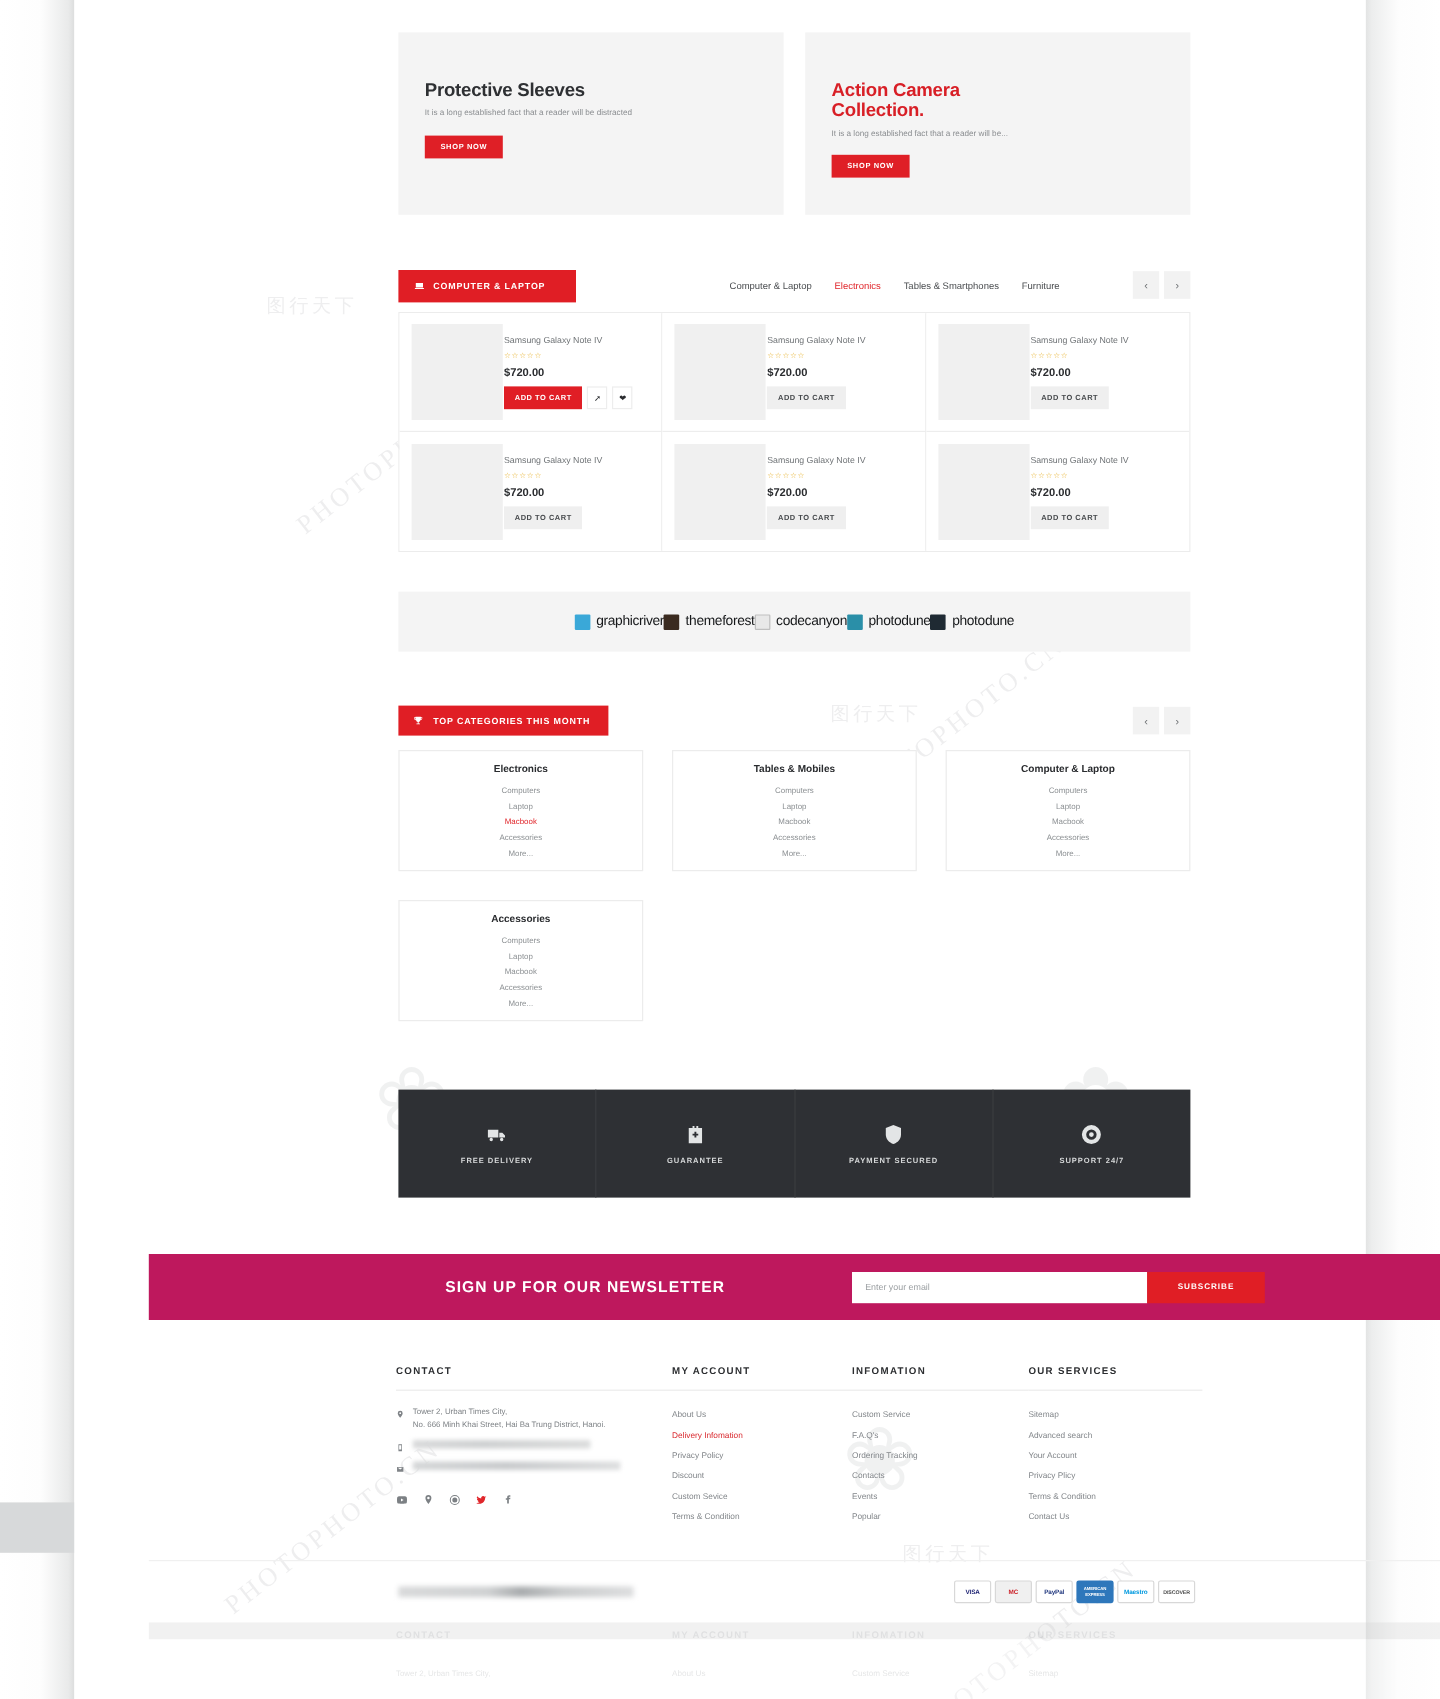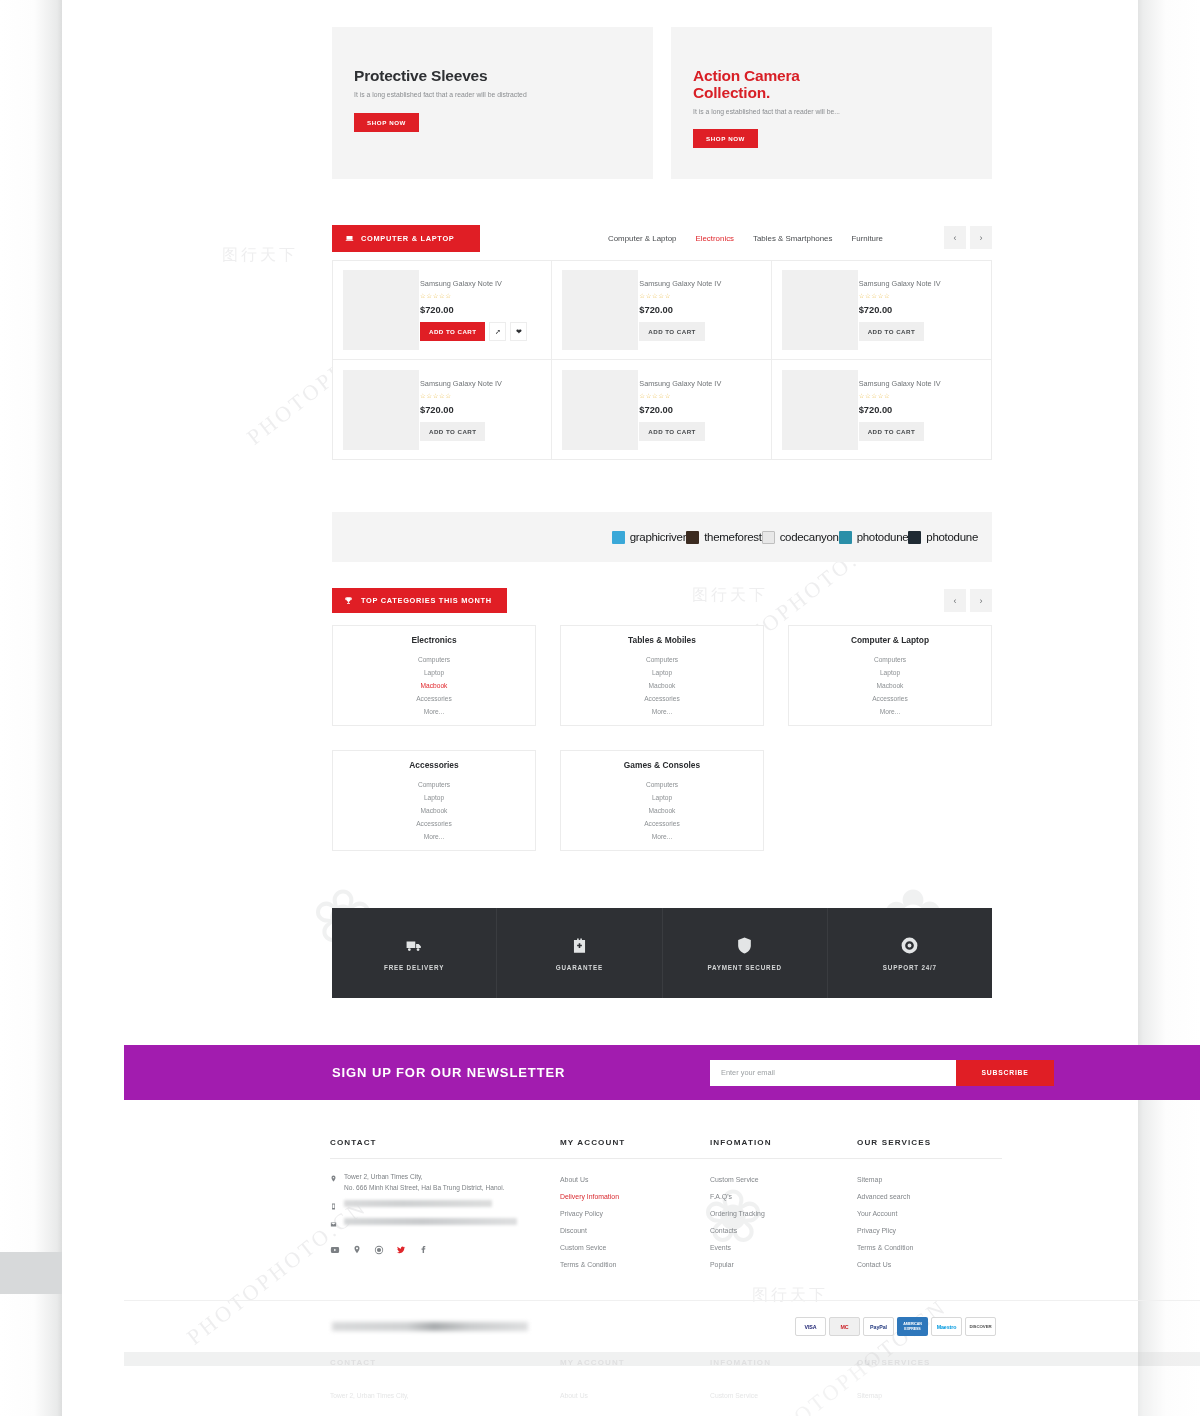--- a/index.html
+++ b/index.html
@@ -89,22 +89,22 @@
     background:#efefef; border:none; padding:6px 9px; cursor:pointer;
   }
   .atc.primary { background:#e01e25; color:#fff; }
   .icon-btn {
     width:17px; background:#fff; border:1px solid #ededed; display:flex;
     align-items:center; justify-content:center; cursor:pointer; color:#2b2d30; font-size:7px;
   }
 
   
   .brands {
-    position:absolute; left:270px; top:512px; width:660px; height:50px;
-    background:#f4f4f4; display:flex; align-items:center; justify-content:flex-end; padding:0 14px;
+    position:absolute; left:270px; top:493px; width:660px; height:50px;
+    background:#f4f4f4; display:flex; align-items:center; justify-content:center; padding:0 14px;
   }
   .brand { display:flex; align-items:center; gap:5px; font-size:11.5px; color:#16181a; letter-spacing:-0.3px; }
   .brand .mark { width:13px; height:13px; display:block; border-radius:1px; }
 
   
   .topcat { position:absolute; left:270px; top:588px; width:660px; }
   .topcat-head { position:relative; height:25px; display:flex; align-items:center; }
   .topcat-tag {
     background:#e01e25; color:#fff; height:25px; padding:0 15px 0 12px;
     display:flex; align-items:center; gap:8px;
@@ -130,21 +130,21 @@
     flex:1; display:flex; flex-direction:column; align-items:center; justify-content:center;
     gap:9px; border-right:1px solid #3a3c40;
   }
   .svc:last-child { border-right:none; }
   .svc svg { width:19px; height:19px; fill:#e3e5e6; }
   .svc span { font-size:6.3px; color:#d6d8d9; letter-spacing:0.8px; font-weight:bold; }
 
   
   .news {
     position:absolute; left:62px; top:1045px; width:1076px; height:55px;
-    background:#a21caf; display:flex; align-items:center;
+    background:#be185d; display:flex; align-items:center;padding-left:39px;
   }
   .news h3 { color:#fff; font-size:13px; font-weight:bold; letter-spacing:0.9px; margin-left:208px; }
   .news-form { margin-left:auto; margin-right:146px; display:flex; height:26px; }
   .news-form input {
     width:246px; border:none; padding:0 11px; font-size:7.4px; color:#55585b;
     font-family:"Liberation Sans", sans-serif; background:#fff;
   }
   .news-form input::placeholder { color:#9ca0a3; }
   .news-form button {
     background:#e01e25; color:#fff; border:none; width:98px;
@@ -403,30 +403,20 @@
         <div class="cat-card">
           <div class="ct">Accessories</div>
           <ul>
             <li>Computers</li>
             <li>Laptop</li>
             <li>Macbook</li>
             <li>Accessories</li>
             <li>More...</li>
           </ul>
         </div>
-        <div class="cat-card">
-          <div class="ct">Games &amp; Consoles</div>
-          <ul>
-            <li>Computers</li>
-            <li>Laptop</li>
-            <li>Macbook</li>
-            <li>Accessories</li>
-            <li>More...</li>
-          </ul>
-        </div>
       </div>
     </div>
 
     <div class="services">
       <div class="svc">
         <svg viewBox="0 0 24 24">
             <path d="M2 7h11v8H2V7zm12 3h3.2l2.8 3v2h-6v-5zM5.5 19a1.8 1.8 0 1 1 0-3.6 1.8 1.8 0 0 1 0 3.6zm11 0a1.8 1.8 0 1 1 0-3.6 1.8 1.8 0 0 1 0 3.6z"></path>
           </svg>
         <span>FREE DELIVERY</span>
       </div>

